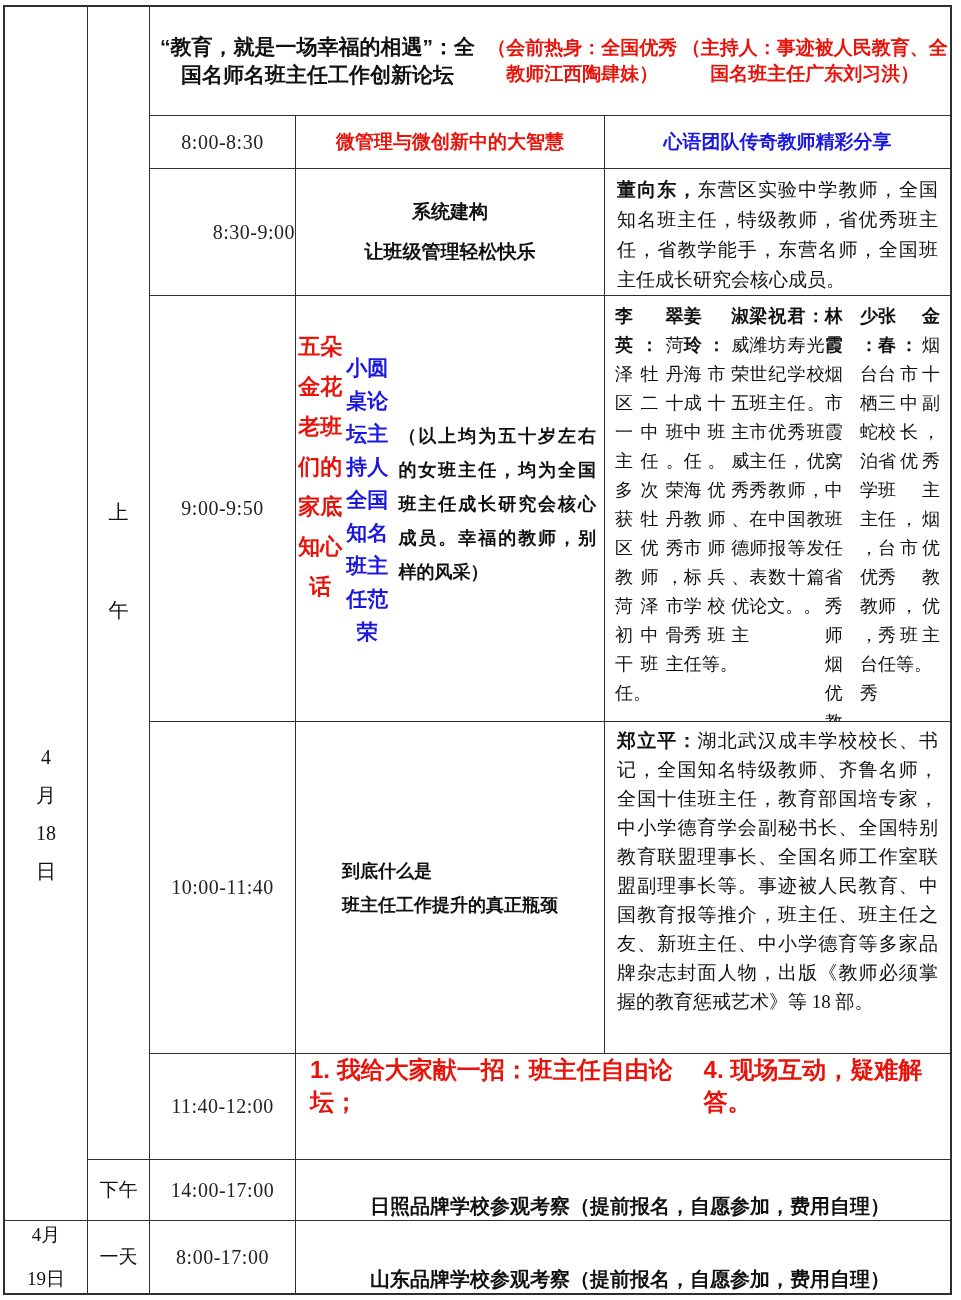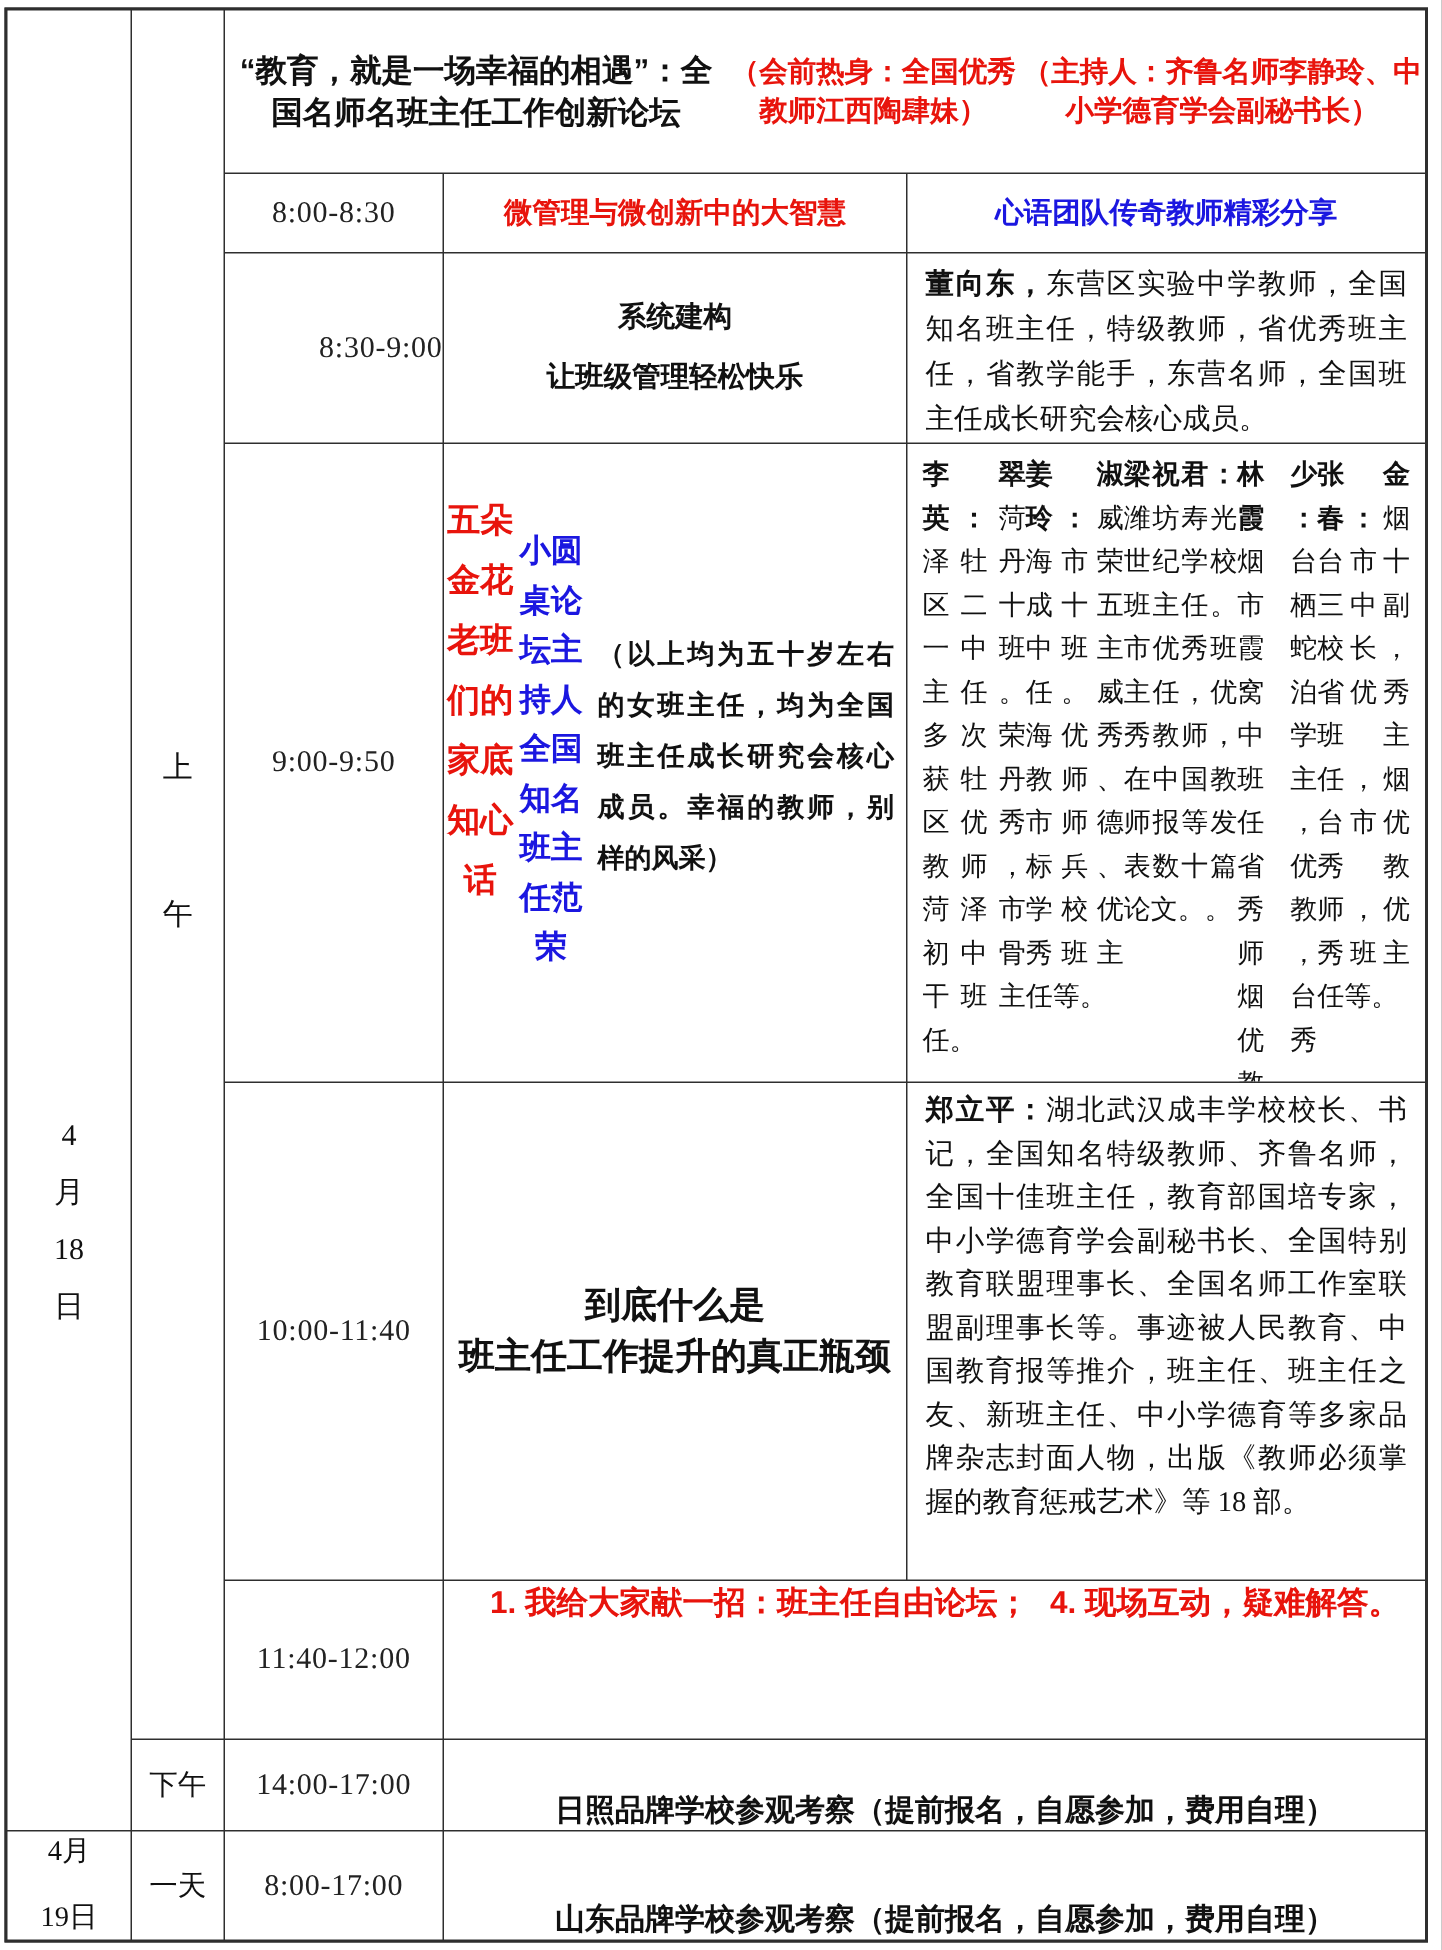--- a/index.html
+++ b/index.html
@@ -41,47 +41,47 @@
   .d2-txt{font-size:19px;line-height:44px;text-align:center;}
   .rail-txt{font-size:19px;text-align:center;}
 
   
   .time{font-family:"Liberation Serif","DejaVu Serif",serif;font-size:20px;color:#222;letter-spacing:.5px;}
 
   
   .topic-red{color:var(--red,#e8140c);font-weight:bold;font-size:19px;text-align:center;}
   .detail-blue{color:var(--blue,#1b17e0);font-weight:bold;font-size:19px;text-align:center;}
   .topic-black{font-weight:bold;font-size:19px;line-height:40px;text-align:center;}
-  .topic-black4{font-weight:bold;font-size:24px;line-height:34px;text-align:center;}
+  .topic-black4{font-weight:bold;font-size:18px;line-height:34px;text-align:left;}
 
   .bio{align-items:stretch;justify-content:flex-end;padding:6px 12px;font-family:"Liberation Serif","DejaVu Serif",serif;font-size:19px;line-height:30px;text-align:justify;}
   .bio p{margin:0;}
   .bio b{font-weight:bold;}
   .bio-teachers{font-size:18px;line-height:29px;padding:6px 10px;}
   .bio-zlp{line-height:29px;padding:4px 12px;}
 
   .c-r3a{justify-content:flex-end;padding-bottom:10px;}
   .block-red{color:var(--red,#e8140c);font-weight:bold;font-size:22px;line-height:40px;text-align:center;margin-bottom:74px;}
   .block-blue{color:var(--blue,#1b17e0);font-weight:bold;font-size:21px;line-height:33px;text-align:center;margin-bottom:8px;}
   .block-note{font-weight:bold;font-size:18px;line-height:34px;text-align:justify;padding:0 8px;font-family:"Liberation Serif","DejaVu Serif",serif;}
 
   .c-r5{align-items:flex-start;gap:14px;padding-left:14px;}
-  .red-line{color:var(--red,#e8140c);font-weight:bold;font-size:21px;}
+  .red-line{color:var(--red,#e8140c);font-weight:bold;font-size:24px;}
   .c-r6,.c-r7{align-items:flex-end;padding-left:14px;}
   .visit-txt{font-weight:bold;font-size:20px;}
 </style>
 </head>
 <body>
 
 <div class="tbl">
 
   <div class="cell c-hdr">
     <div class="hdr-title">“教育，就是一场幸福的相遇”：全国名师名班主任工作创新论坛</div>
     <div class="hdr-red">（会前热身：全国优秀教师江西陶肆妹）</div>
-    <div class="hdr-red">（主持人：齐鲁名师李静玲、中小学德育学会副秘书长）</div>
+    <div class="hdr-red">（主持人：事迹被人民教育、全国名班主任广东刘习洪）</div>
   </div>
 
   <div class="cell c-d1">
     <span class="pre serif day1-txt">4
 月
 18
 日</span>
   </div>
   <div class="cell c-d2">
     <span class="pre serif d2-txt">4月

